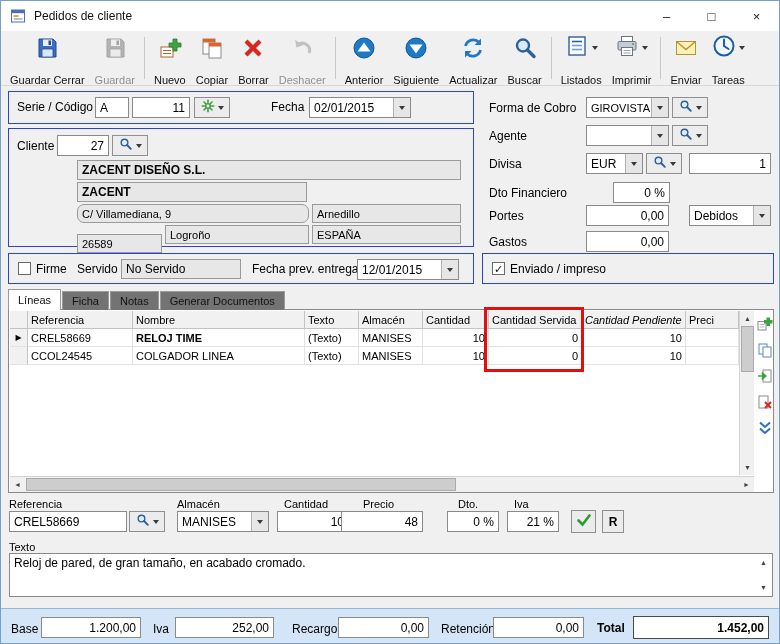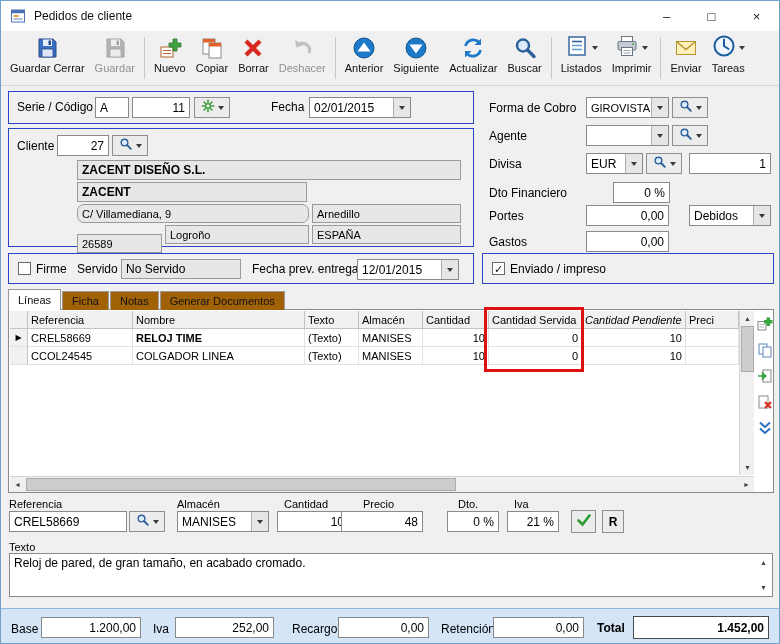--- a/index.html
+++ b/index.html
@@ -15,21 +15,21 @@
   .wctrls { margin-left:auto; display:flex; height:100%; }
   .wbtn { width:45px; display:flex; align-items:center; justify-content:center;
           font-size:13px; color:#222; cursor:default; }
 
   
   #toolbar { height:55px; background:#f0f0f0; border-bottom:1px solid #d8d8d8;
              display:flex; align-items:flex-start; padding:3px 0 0 4px; }
   .tbtn { display:flex; flex-direction:column; align-items:center; padding:1px 5px; }
   .ticonrow { display:flex; align-items:center; gap:3px; height:26px; }
   .ticonrow svg { width:24px; height:24px; }
-  .tlabel { font-size:11px; margin-top:1px; white-space:nowrap; color:#111; }
+  .tlabel { font-size:11px; margin-top:13px; white-space:nowrap; color:#111; }
   .tsep { width:1px; height:42px; background:#c7c7c7; margin:3px 4px 0; }
   .dis { opacity:.45; filter:grayscale(1); }
   .caret { width:0; height:0; border-left:3.5px solid transparent;
            border-right:3.5px solid transparent; border-top:4px solid #3a3a3a; display:inline-block; }
 
   .abs { position:absolute; }
   .gb { position:absolute; border:1px solid #2b45c8; }
   .lbl { position:absolute; font-size:12px; white-space:nowrap; color:#000; }
   .fld { position:absolute; height:21px; background:#fff; border:1px solid #8a8a8a;
          font-size:12px; display:flex; align-items:center; padding:0 4px;
@@ -42,21 +42,21 @@
   .abox { width:17px; align-self:stretch; background:#e6e6e6; border-left:1px solid #b0b0b0;
           display:flex; align-items:center; justify-content:center; margin-left:auto; }
   .sbtn { position:absolute; height:21px; background:#ececec; border:1px solid #8f8f8f;
           display:flex; align-items:center; justify-content:center; gap:3px; }
   .sbtn svg { width:14px; height:14px; }
   .cb { position:absolute; width:13px; height:13px; background:#fff; border:1px solid #6a6a6a;
         font-size:11px; line-height:12px; text-align:center; font-weight:bold; color:#111; }
 
   
   #tabbar { position:absolute; left:7px; top:288px; display:flex; align-items:flex-end; height:21px; z-index:2; }
-  .tab { height:19px; background:#a16207; border:1px solid #9a9a9a; border-bottom:none;
+  .tab { height:19px; background:#737373; border:1px solid #9a9a9a; border-bottom:none;
          font-size:11px; display:flex; align-items:center; padding:0 9px; margin-right:1px; color:#111; }
   .tab.active { height:21px; background:#fff; position:relative; z-index:3; }
 
   
   #gridframe { position:absolute; left:7px; top:308px; width:766px; height:184px;
                background:#fff; border:1px solid #898989; }
   .grow { position:absolute; left:1px; display:flex; }
   .gh { background:#f1f1f1; border-right:1px solid #c3c3c3; border-bottom:1px solid #c3c3c3;
         font-size:11px; display:flex; align-items:center; padding:0 3px; height:18px;
         overflow:hidden; white-space:nowrap; flex:none; color:#000; }

